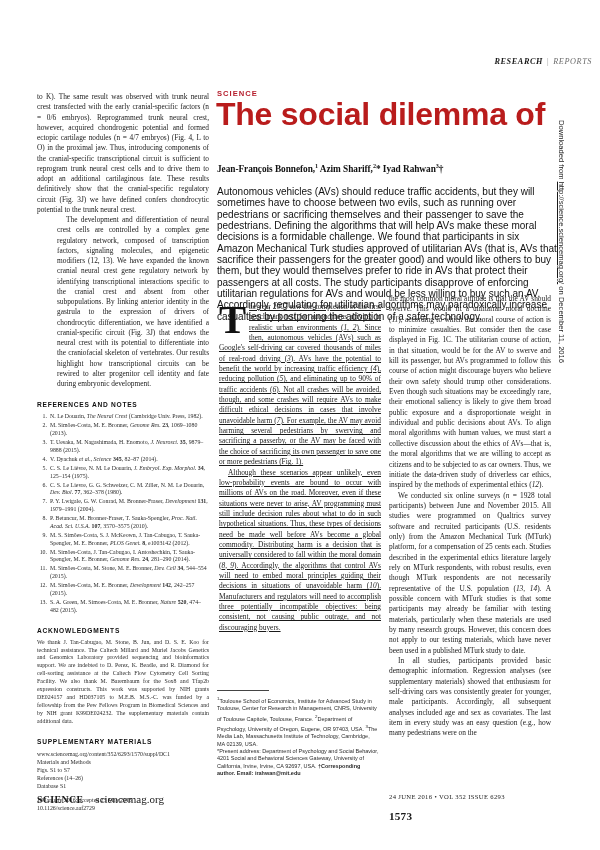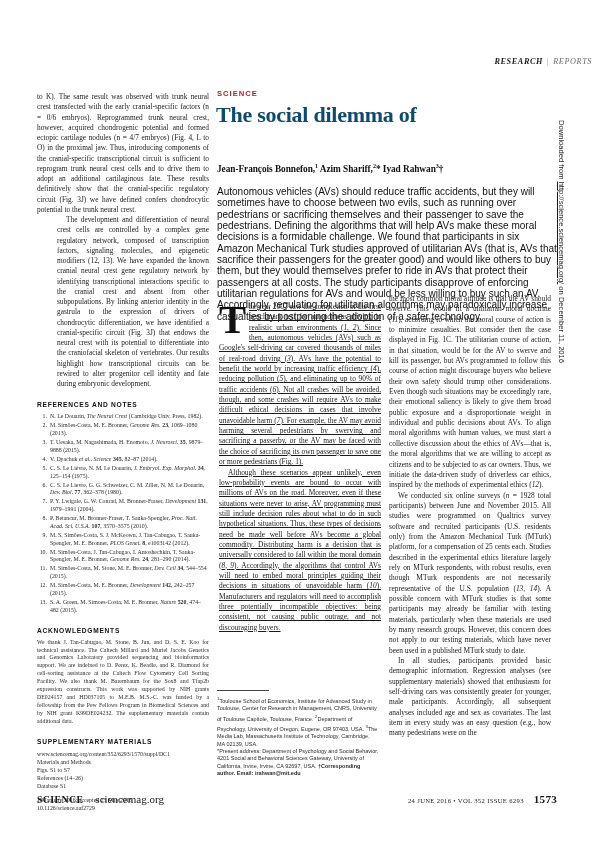--- a/index.html
+++ b/index.html
@@ -141,26 +141,26 @@
     font-weight: bold;
     font-size: 7.6px;
     letter-spacing: 1.0px;
     color: #b51c2b;
   }
   .title {
     position: absolute;
     left: 216px;
     top: 100px;
     width: 330px;
-    font-family: Liberation Serif, serif;
-    font-weight: bold;
-    font-size: 22px;
+    font-family: Liberation Sans, sans-serif;
+    font-weight: bold;
+    font-size: 32px;
     line-height: 29px;
     letter-spacing: -0.25px;
-    color: #0c4a6e;
+    color: #b91c1c;
   }
   .authors {
     position: absolute;
     left: 217px;
     top: 162px;
     width: 350px;
     font-family: "Liberation Serif", serif;
     font-weight: bold;
     font-size: 9.3px;
     letter-spacing: -0.05px;
@@ -240,20 +240,21 @@
     top: 793px;
     width: 168px;
     font-family: "Liberation Serif", serif;
     font-size: 6.6px;
     letter-spacing: 0.35px;
     white-space: nowrap;
     display: flex;
     align-items: baseline;
     justify-content: flex-end;
     gap: 10px;
+    flex-direction: column;
   }
   .col-footer .issue { font-variant: small-caps; color: #222; }
   .col-footer .pageno {
     font-weight: bold;
     font-size: 11.2px;
     letter-spacing: 0.2px;
   }
 
   
   .vert-note {

